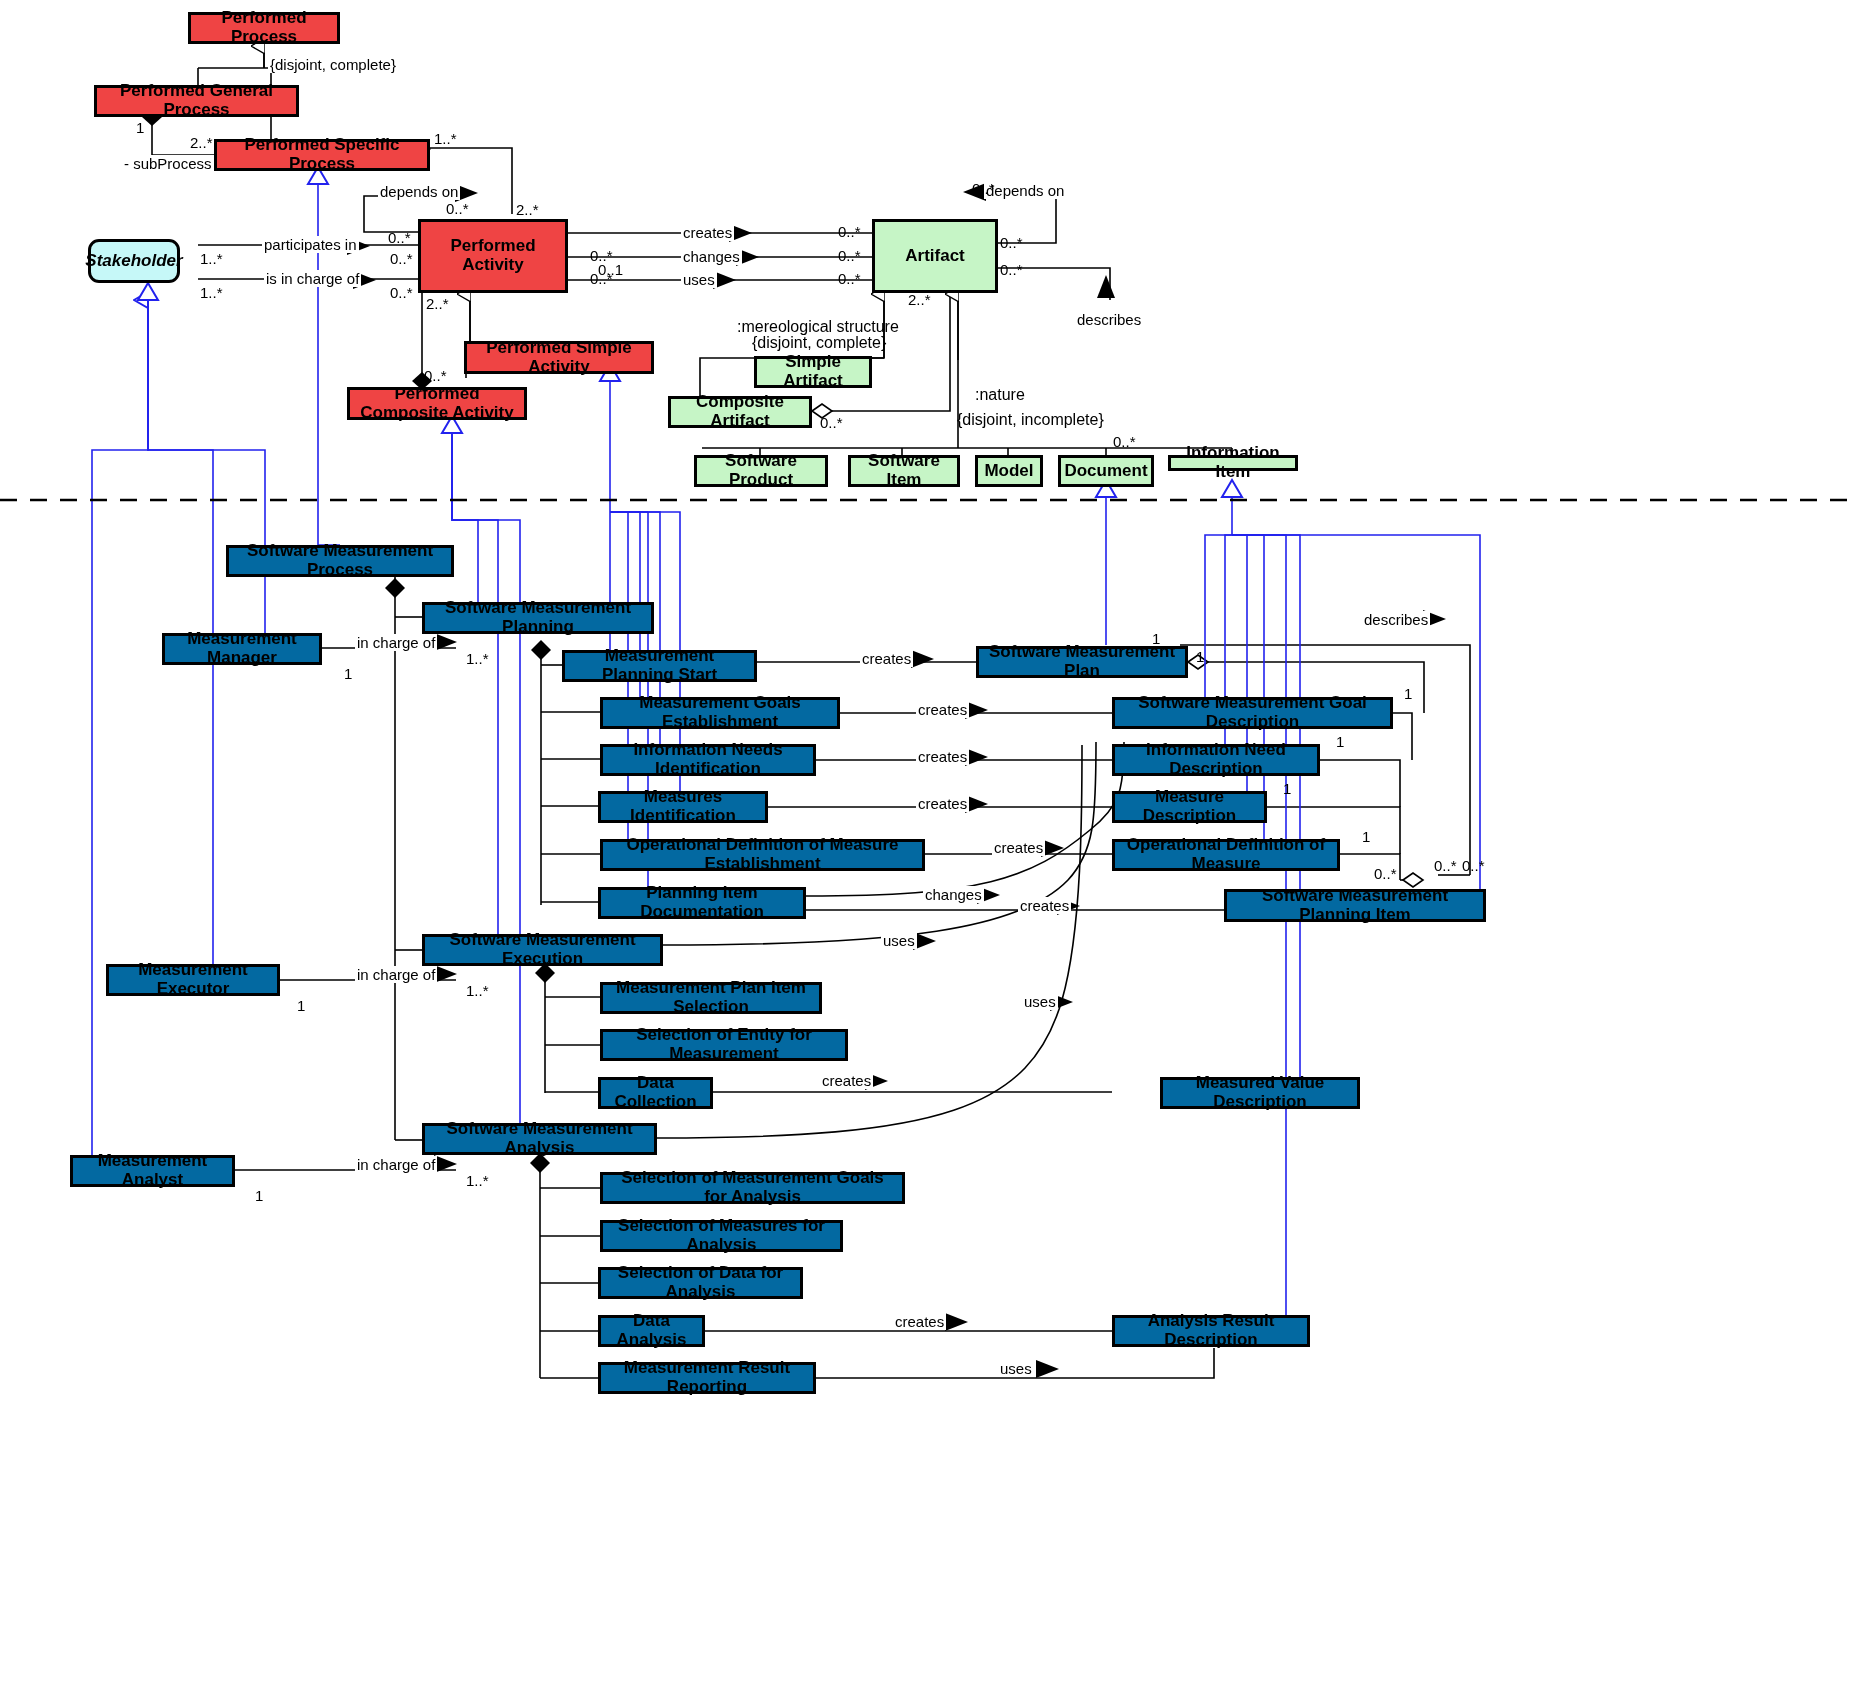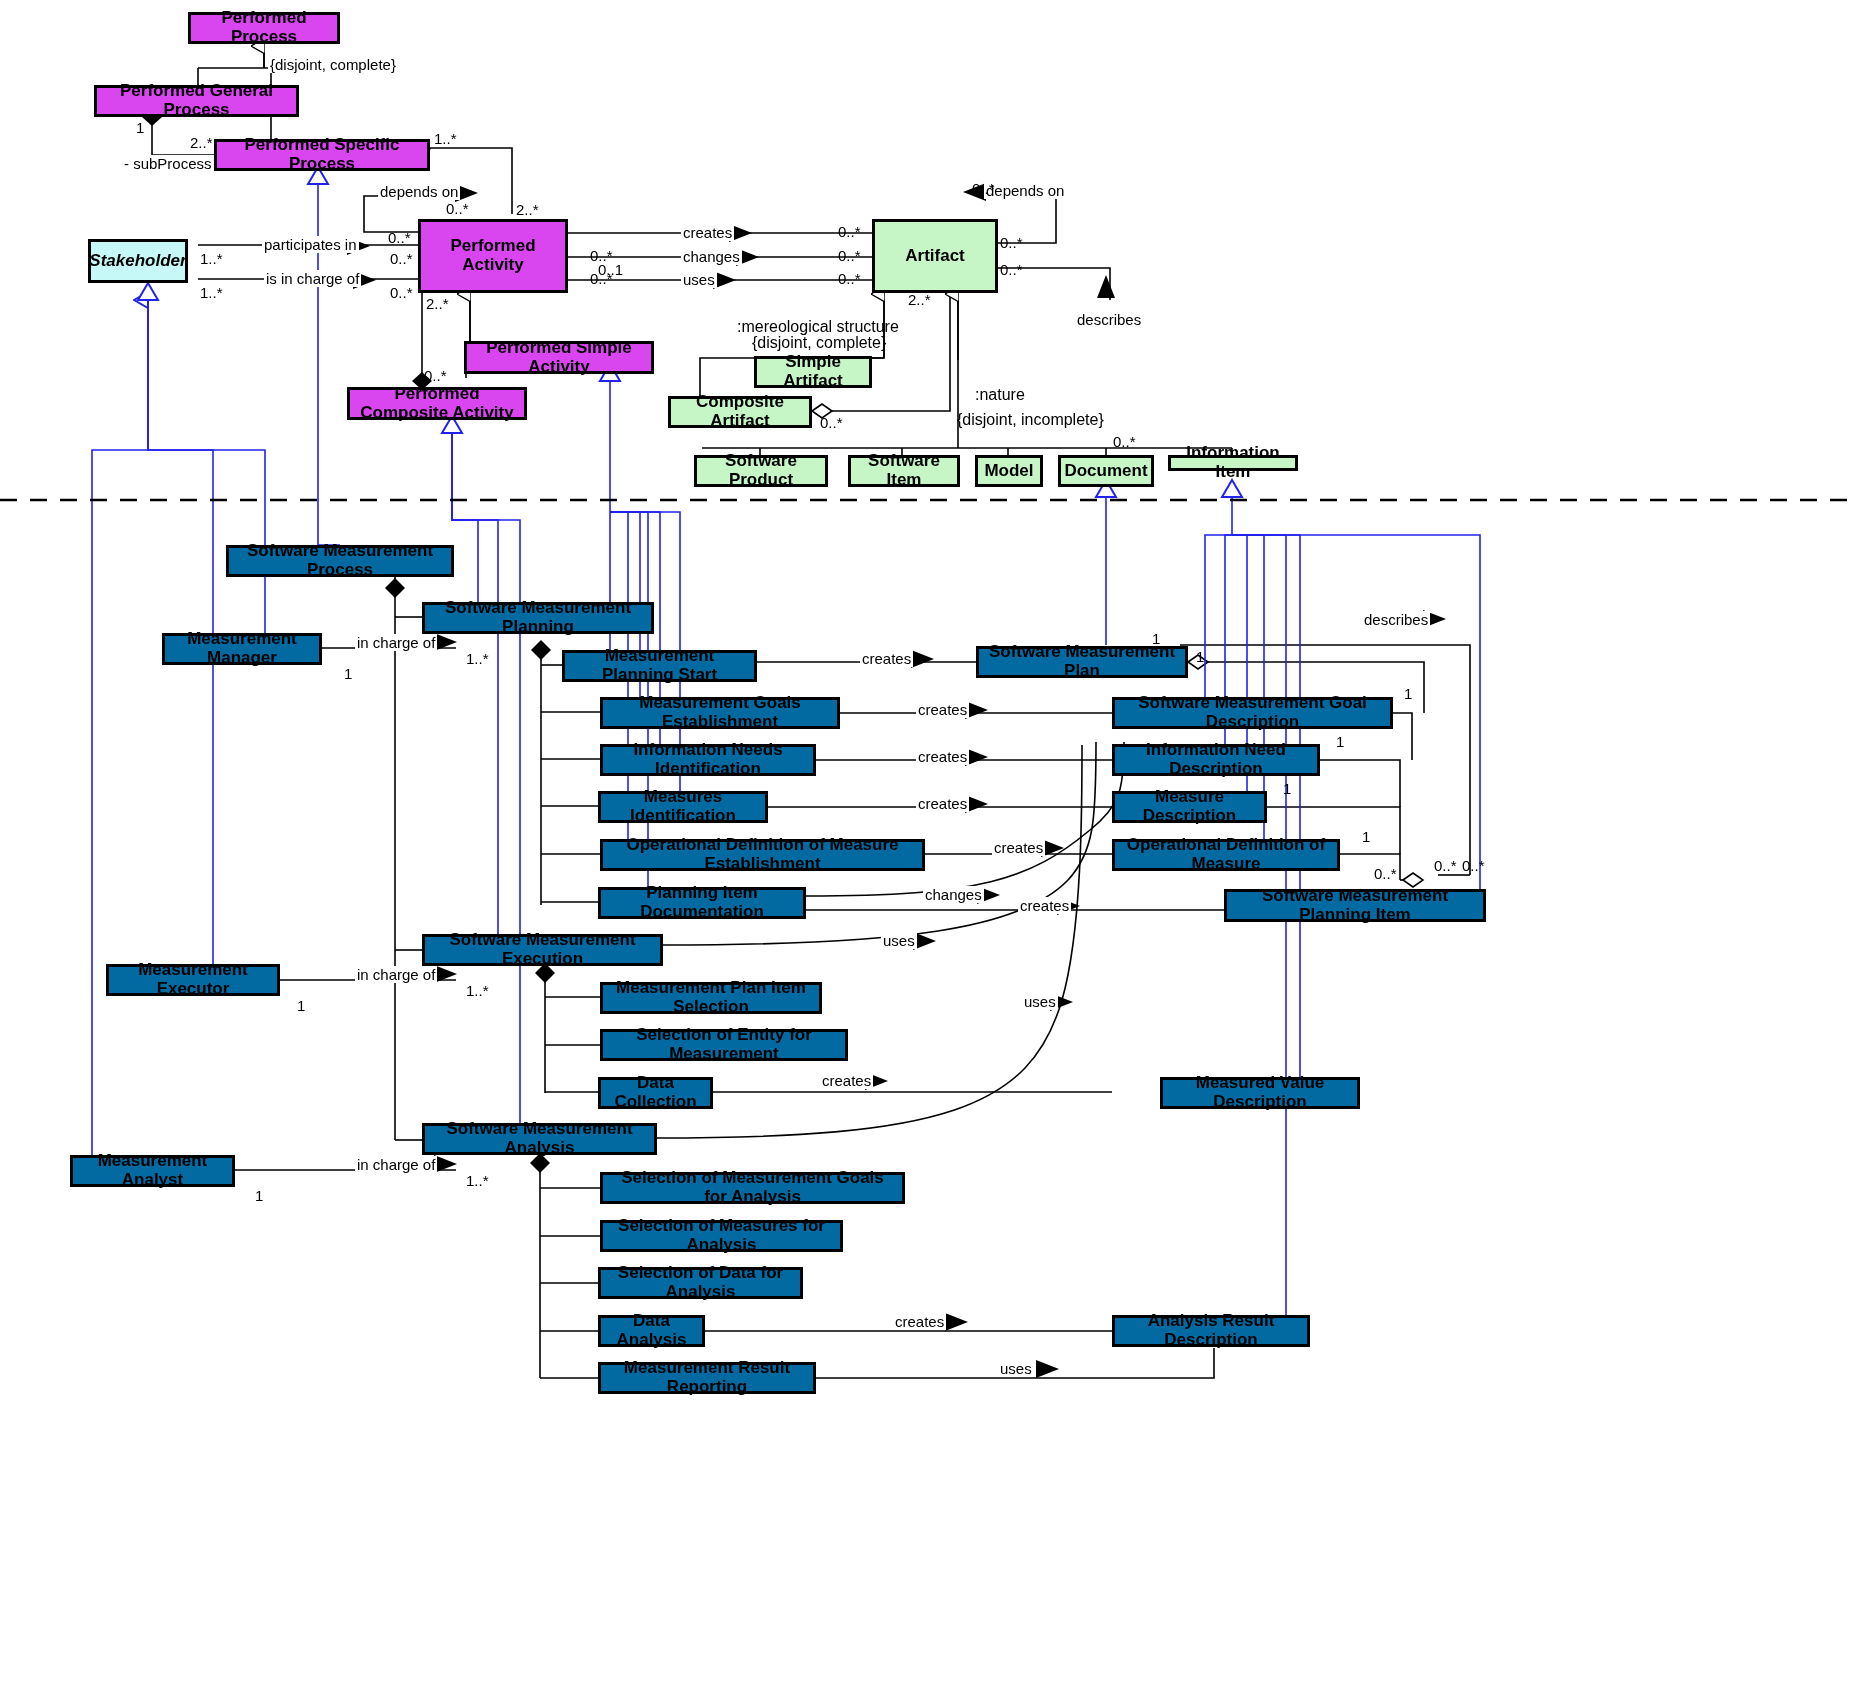--- a/index.html
+++ b/index.html
@@ -26,21 +26,21 @@
     align-items: center;
     justify-content: center;
     text-align: center;
     font-weight: bold;
     font-size: 17px;
     color: #000000;
     line-height: 1.1;
     z-index: 30;
     padding: 0 6px;
   }
-  .node.proc { background: #d946ef; }
+  .node.proc { background: #ef4444; }
   .node.art  { background: #c6f5c6; }
   .node.stk  { background: #c6f8f8; font-style: italic; }
   .node.plain { background: #0369a1; }
 
   .mult, .rolelab, .noteTxt {
     position: absolute;
     font-size: 15px;
     color: #000000;
     white-space: nowrap;
     z-index: 40;
@@ -300,21 +300,21 @@
 
   <div class="node proc" style="left:188px; top:12px; width:152px; height:32px;">
     <span>Performed Process</span>
   </div>
   <div class="node proc" style="left:94px; top:85px; width:205px; height:32px;">
     <span>Performed General Process</span>
   </div>
   <div class="node proc" style="left:214px; top:139px; width:216px; height:32px;">
     <span>Performed Specific Process</span>
   </div>
-  <div class="node stk" style="left:88px; top:239px; width:100px; height:44px;">
+  <div class="node stk" style="left:88px; top:239px; width:92px; height:44px;border-radius:11px;">
     <span>Stakeholder</span>
   </div>
   <div class="node proc" style="left:418px; top:219px; width:150px; height:74px;">
     <span>Performed Activity</span>
   </div>
   <div class="node proc" style="left:464px; top:341px; width:190px; height:33px;">
     <span>Performed Simple Activity</span>
   </div>
   <div class="node proc" style="left:347px; top:387px; width:180px; height:33px;justify-content:flex-end;">
     <span>Performed Composite Activity</span>

